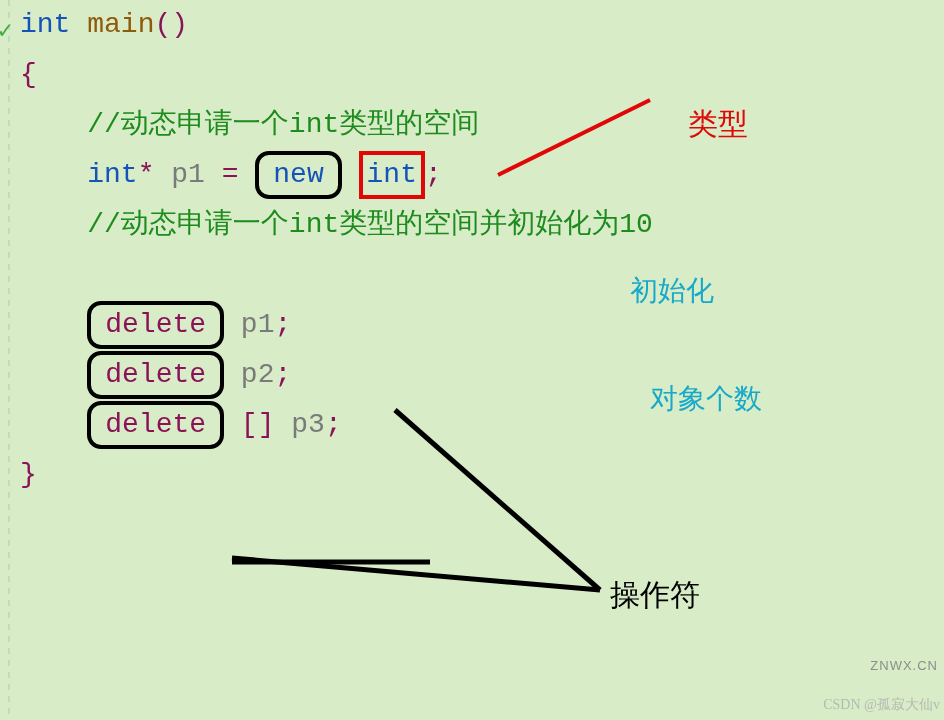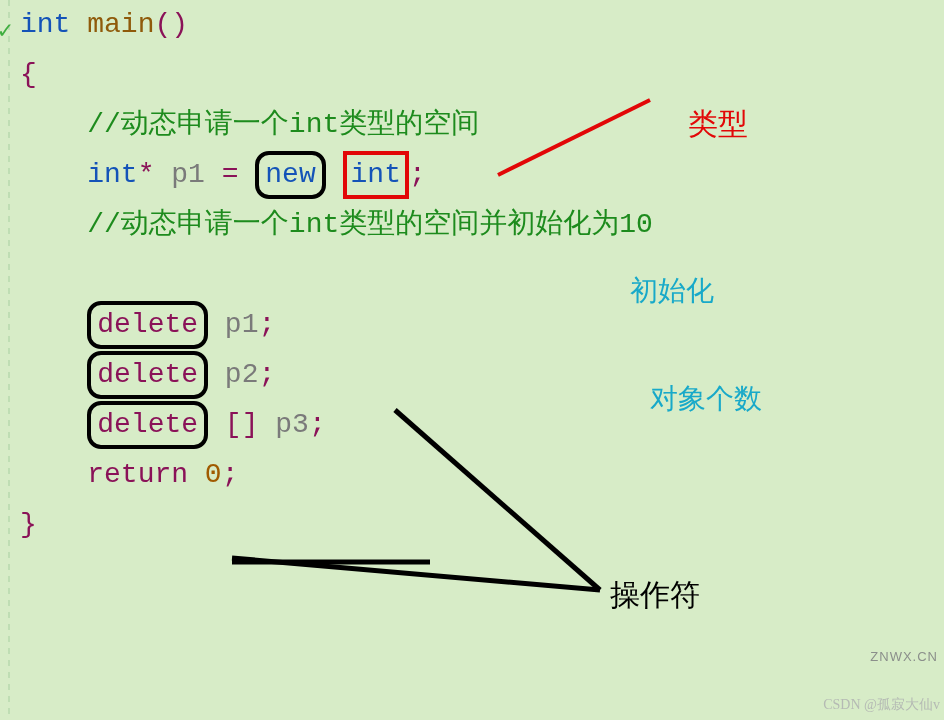--- a/index.html
+++ b/index.html
@@ -20,35 +20,35 @@
   .ident { color: #7a7a7a; }
   .num   { color: #a05a00; }
   .cmt   { color: #1d8b1d; text-align: right; }
   .fn    { color: #8f5a0a; }
   .newkw { color: #1453b8; }
 
   .box-black {
     display:inline-block;
     border:4px solid #000;
     border-radius:14px;
-    padding:0 6px;
+    padding:0 14px;
     line-height:40px;
   }
   .box-red {
     display:inline-block;
     border:4px solid #e20707;
     padding:0 4px;
     line-height:40px;
   }
   .ann-red { color:#e20707; font-family:"SimSun","Songti SC",serif; font-size:30px; }
   .ann-cyan { color:#18a9c9; font-family:"SimSun","Songti SC",serif; font-size:28px; }
   .ann-black { color:#000; font-family:"SimSun","Songti SC",serif; font-size:30px; }
 
   .abs { position:absolute; }
-  .watermark { position:absolute; right:6px; bottom:56px; color:#8b8f8b; font-family:Arial,sans-serif; font-size:13px; letter-spacing:1px; }
+  .watermark { position:absolute; right:6px; bottom:47px; color:#8b8f8b; font-family:Arial,sans-serif; font-size:13px; letter-spacing:1px; }
   .watermark2 { position:absolute; right:4px; bottom:6px; color:#b5bab4; font-family:"SimSun",serif; font-size:14px; }
 
   svg.overlay { position:absolute; left:0; top:0; pointer-events:none; }
   .gutter { position:absolute; left:8px; top:0; width:2px; height:720px; background: repeating-linear-gradient(#a7cfa0 0 6px, transparent 6px 12px); opacity:.5;}
   .tick { position:absolute; left:-2px; top:16px; color:#3fae3f; font-size:24px;}
 </style>
 </head>
 <body>
 
 <div class="gutter"></div>
@@ -70,21 +70,20 @@
 
 
   <div class="line"> </div>
 
   <div class="line">    <span class="box-black"><span class="op">delete</span></span> <span class="ident">p1</span><span class="op">;</span></div>
 
   <div class="line">    <span class="box-black"><span class="op">delete</span></span> <span class="ident">p2</span><span class="op">;</span></div>
 
   <div class="line">    <span class="box-black"><span class="op">delete</span></span> <span class="op">[]</span> <span class="ident">p3</span><span class="op">;</span></div>
 
-  <div class="line">    <span class="op">return</span> <span class="num">0</span><span class="op">;</span></div>
 
   <div class="line"><span class="op">}</span></div>
 </div>
 
 <div class="abs ann-red" style="left:688px; top:88px;margin-top:16px;">类型</div>
 <div class="abs ann-cyan" style="left:630px; top:272px;font-family:Liberation Mono, monospace;">初始化</div>
 <div class="abs ann-cyan" style="left:650px; top:380px;">对象个数</div>
 <div class="abs ann-black" style="left:610px; top:575px;">操作符</div>
 
 <svg class="overlay" width="944" height="720">

